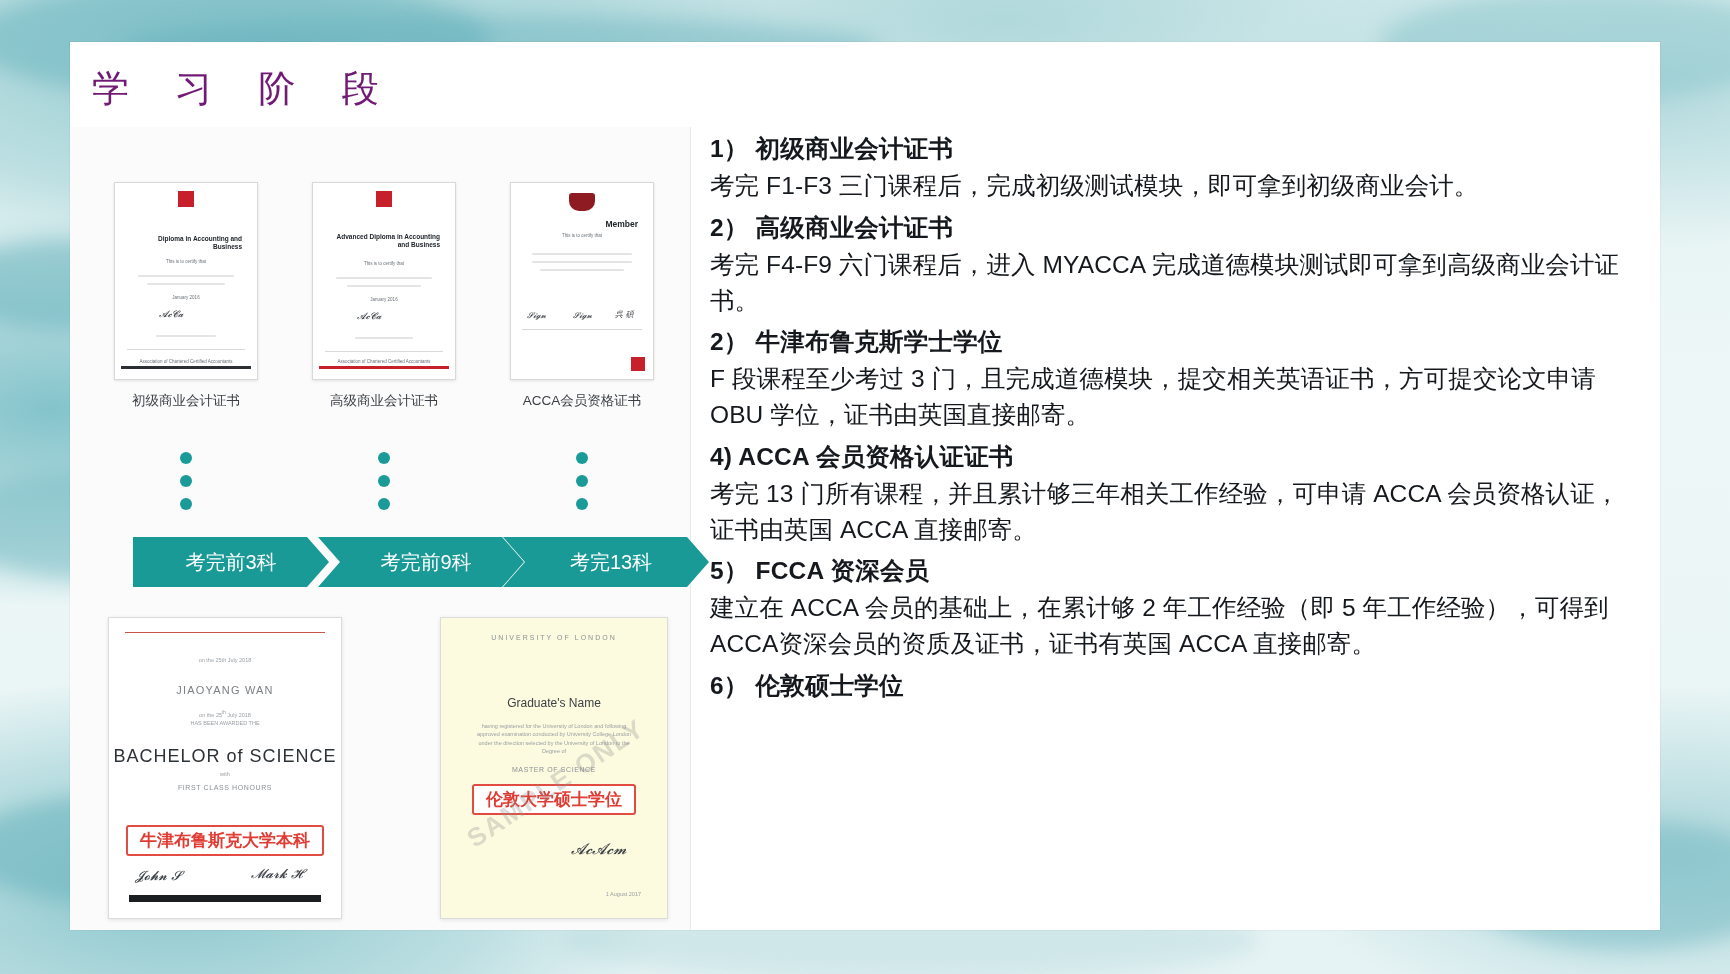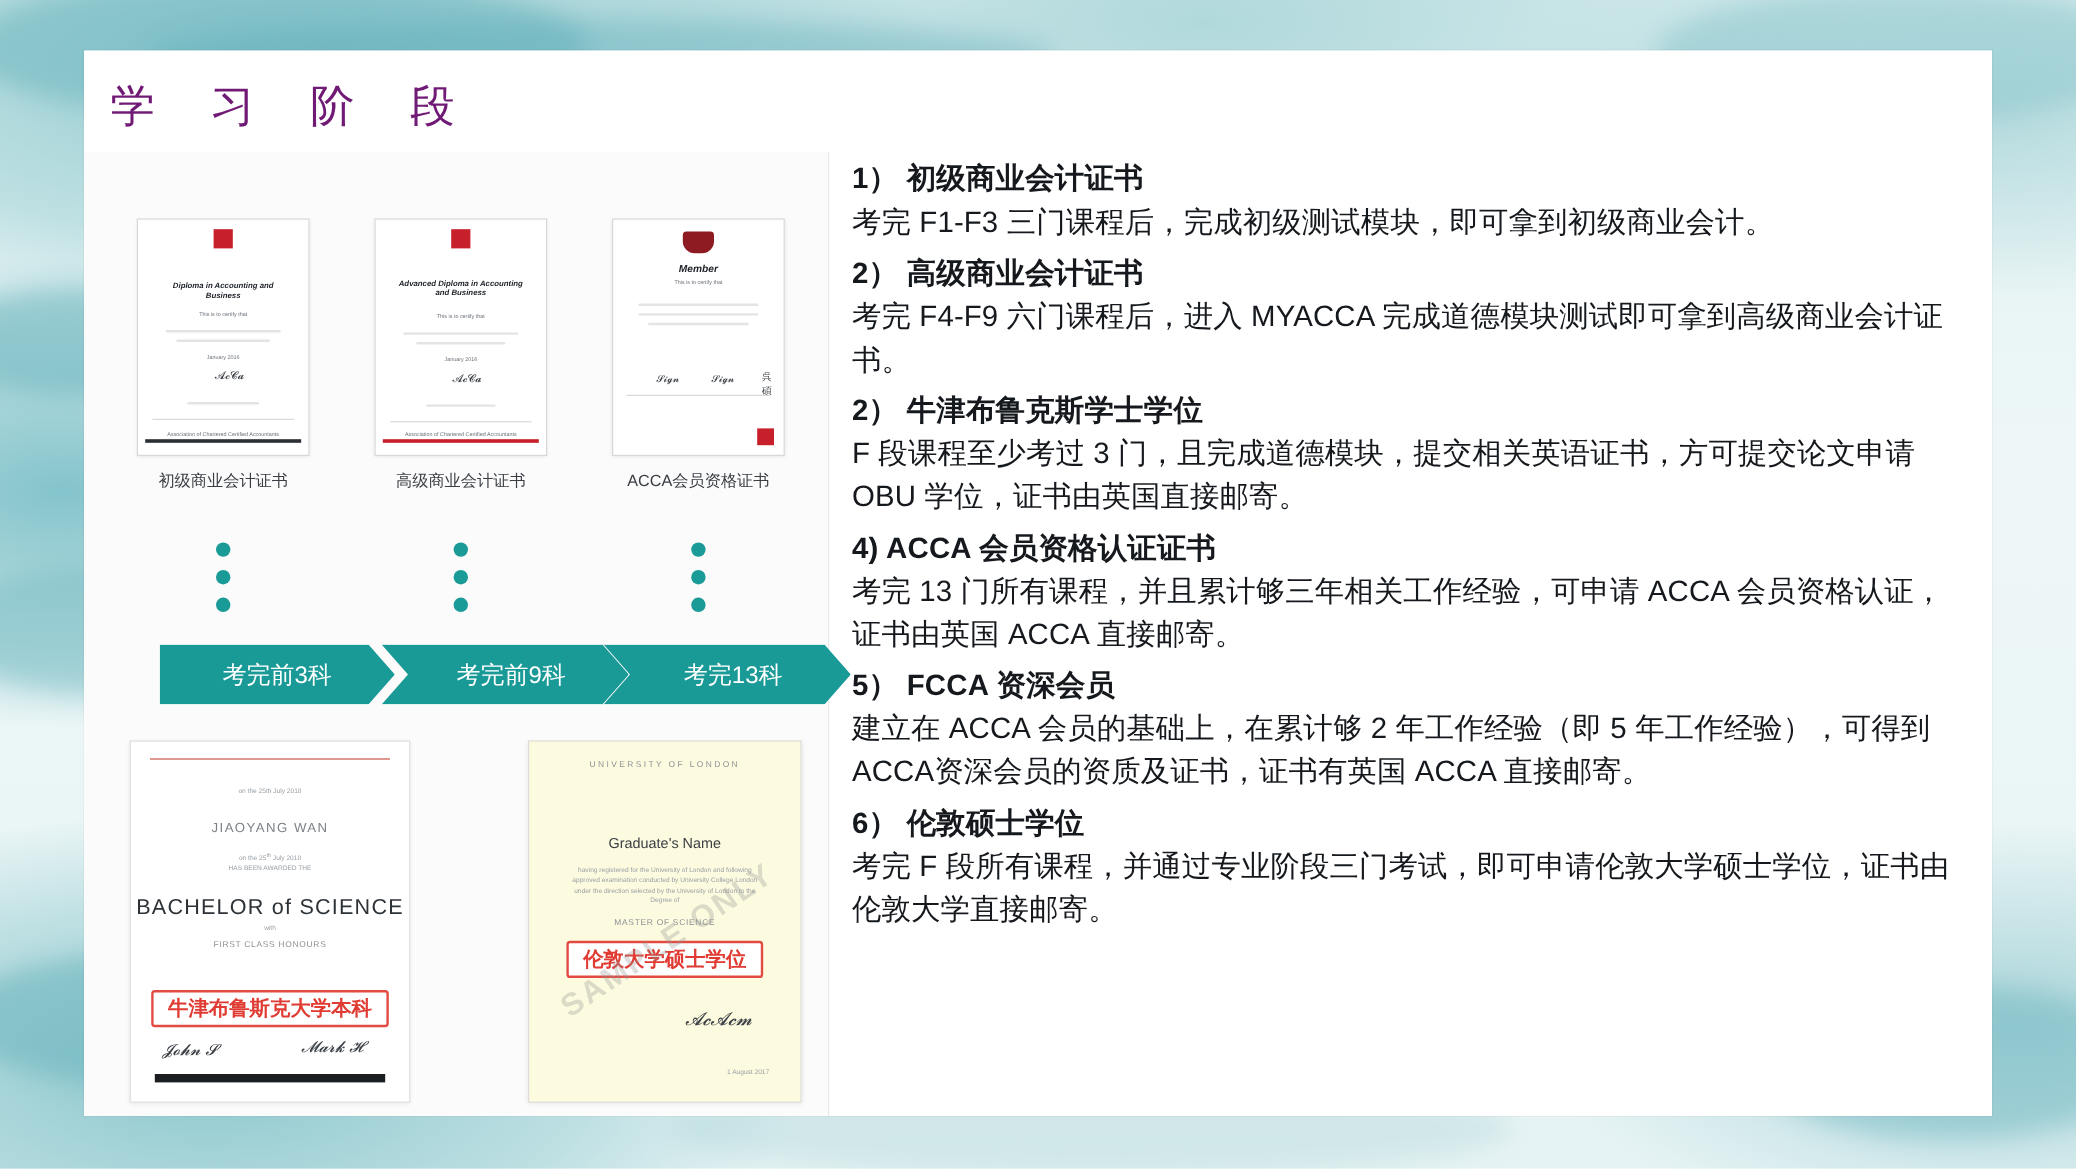--- a/index.html
+++ b/index.html
@@ -116,26 +116,25 @@
     width: 26px;
     height: 18px;
     background: #8e1b22;
     border-radius: 3px 3px 10px 10px;
   }
   .cert-img .head {
     position: absolute;
     left: 50%;
     transform: translateX(-50%);
     width: 112px;
-    text-align: center;
+    text-align: right;
     font-size: 6.5px;
     font-weight: bold;
     color: #20252b;
     line-height: 1.25;
-    font-style: italic;
   }
   .cert-img .sub {
     position: absolute;
     left: 50%;
     transform: translateX(-50%);
     width: 110px;
     text-align: center;
     font-size: 4.5px;
     color: #6a7078;
     line-height: 1.3;
@@ -153,21 +152,21 @@
     transform: translateX(-50%);
     height: 2px;
     background: #e2e4e6;
     border-radius: 1px;
   }
   .cert-img .sig {
     position: absolute;
     font-size: 9px;
     color: #3a3f45;
     font-family: "DejaVu Serif", serif;
-    margin-left: 20px;
+    font-style: italic;
   }
   .cert-img .footbar {
     position: absolute;
     left: 6px;
     right: 6px;
     bottom: 10px;
     height: 3px;
     background: #c8202a;
   }
   .cert-img .footbar.dark { background: #2b2f33; }
@@ -465,18 +464,17 @@
       <p class="item-title">2）  牛津布鲁克斯学士学位</p>
       <p class="item-body">F 段课程至少考过 3 门，且完成道德模块，提交相关英语证书，方可提交论文申请 OBU 学位，证书由英国直接邮寄。</p>
 
       <p class="item-title">4) ACCA 会员资格认证证书</p>
       <p class="item-body">考完 13 门所有课程，并且累计够三年相关工作经验，可申请 ACCA 会员资格认证，证书由英国 ACCA 直接邮寄。</p>
 
       <p class="item-title">5）  FCCA 资深会员</p>
       <p class="item-body">建立在 ACCA 会员的基础上，在累计够 2 年工作经验（即 5 年工作经验），可得到 ACCA资深会员的资质及证书，证书有英国 ACCA 直接邮寄。</p>
 
       <p class="item-title">6）  伦敦硕士学位</p>
-      <p class="item-body">考完 F 段所有课程，并通过专业阶段三门考试，即可申请伦敦大学硕士学位，证书由伦敦大学直接邮寄。</p>
 
     </div>
 
   </div>
 </div>
 
 </body></html>

